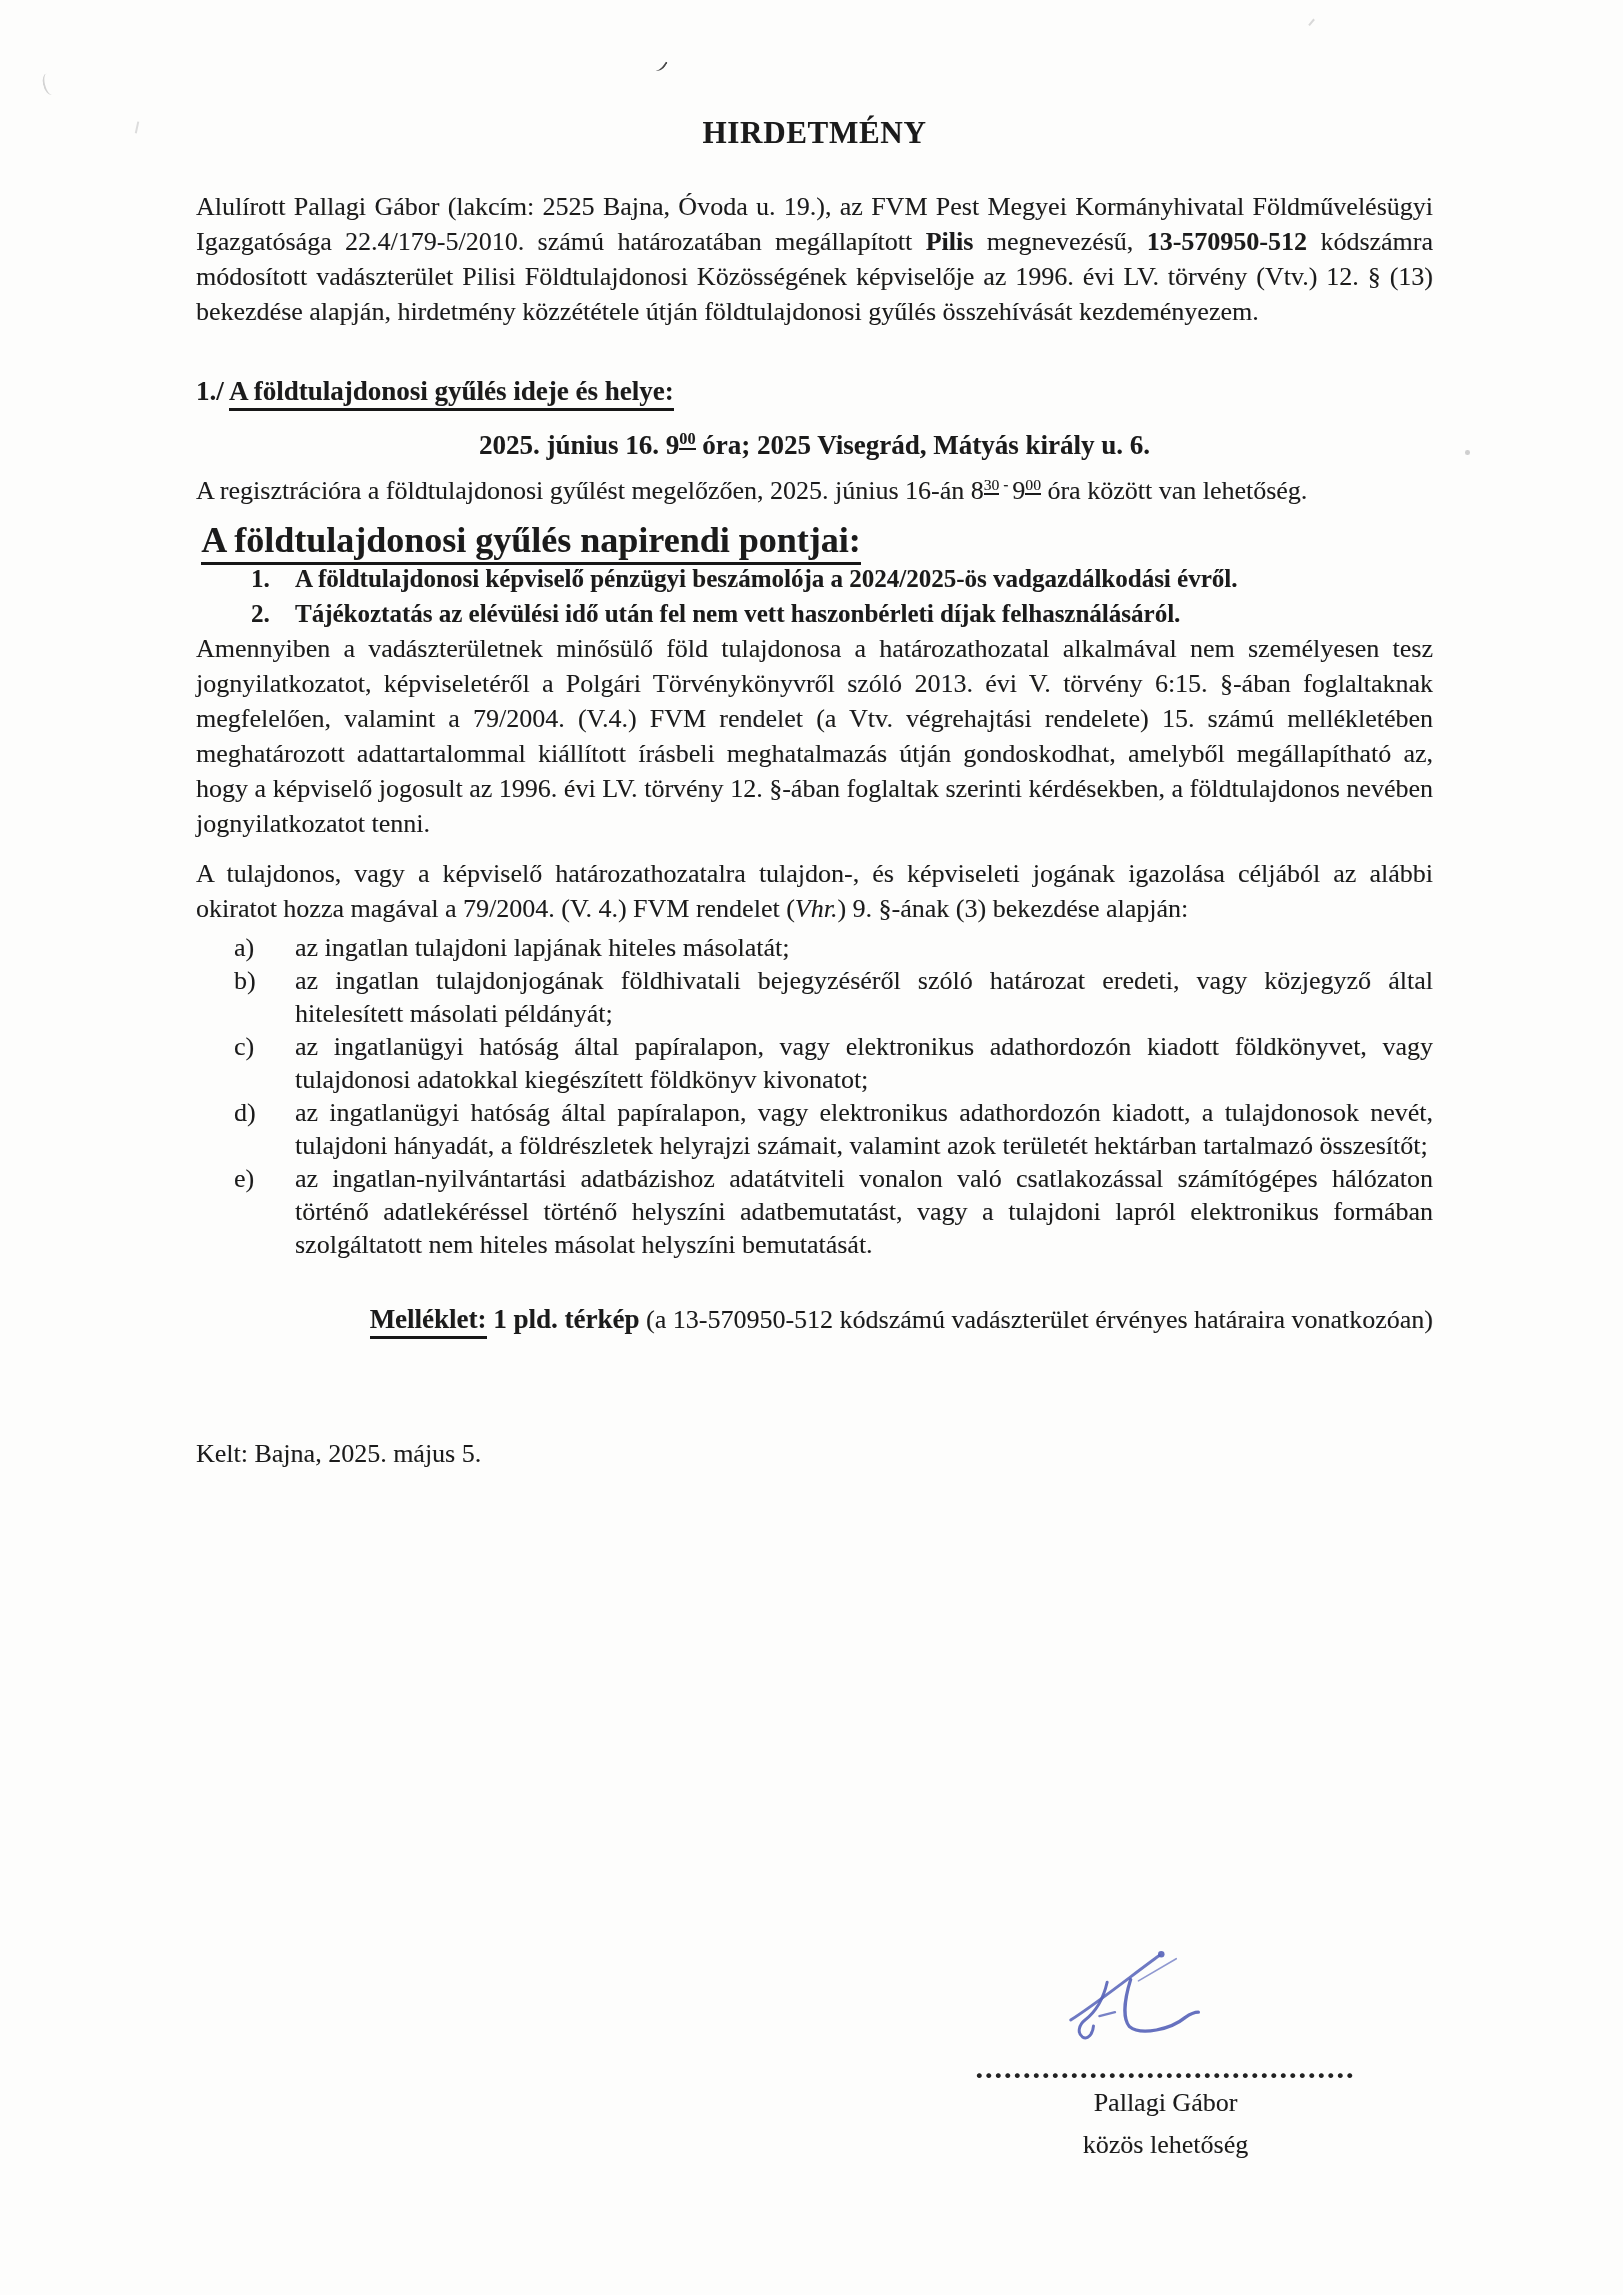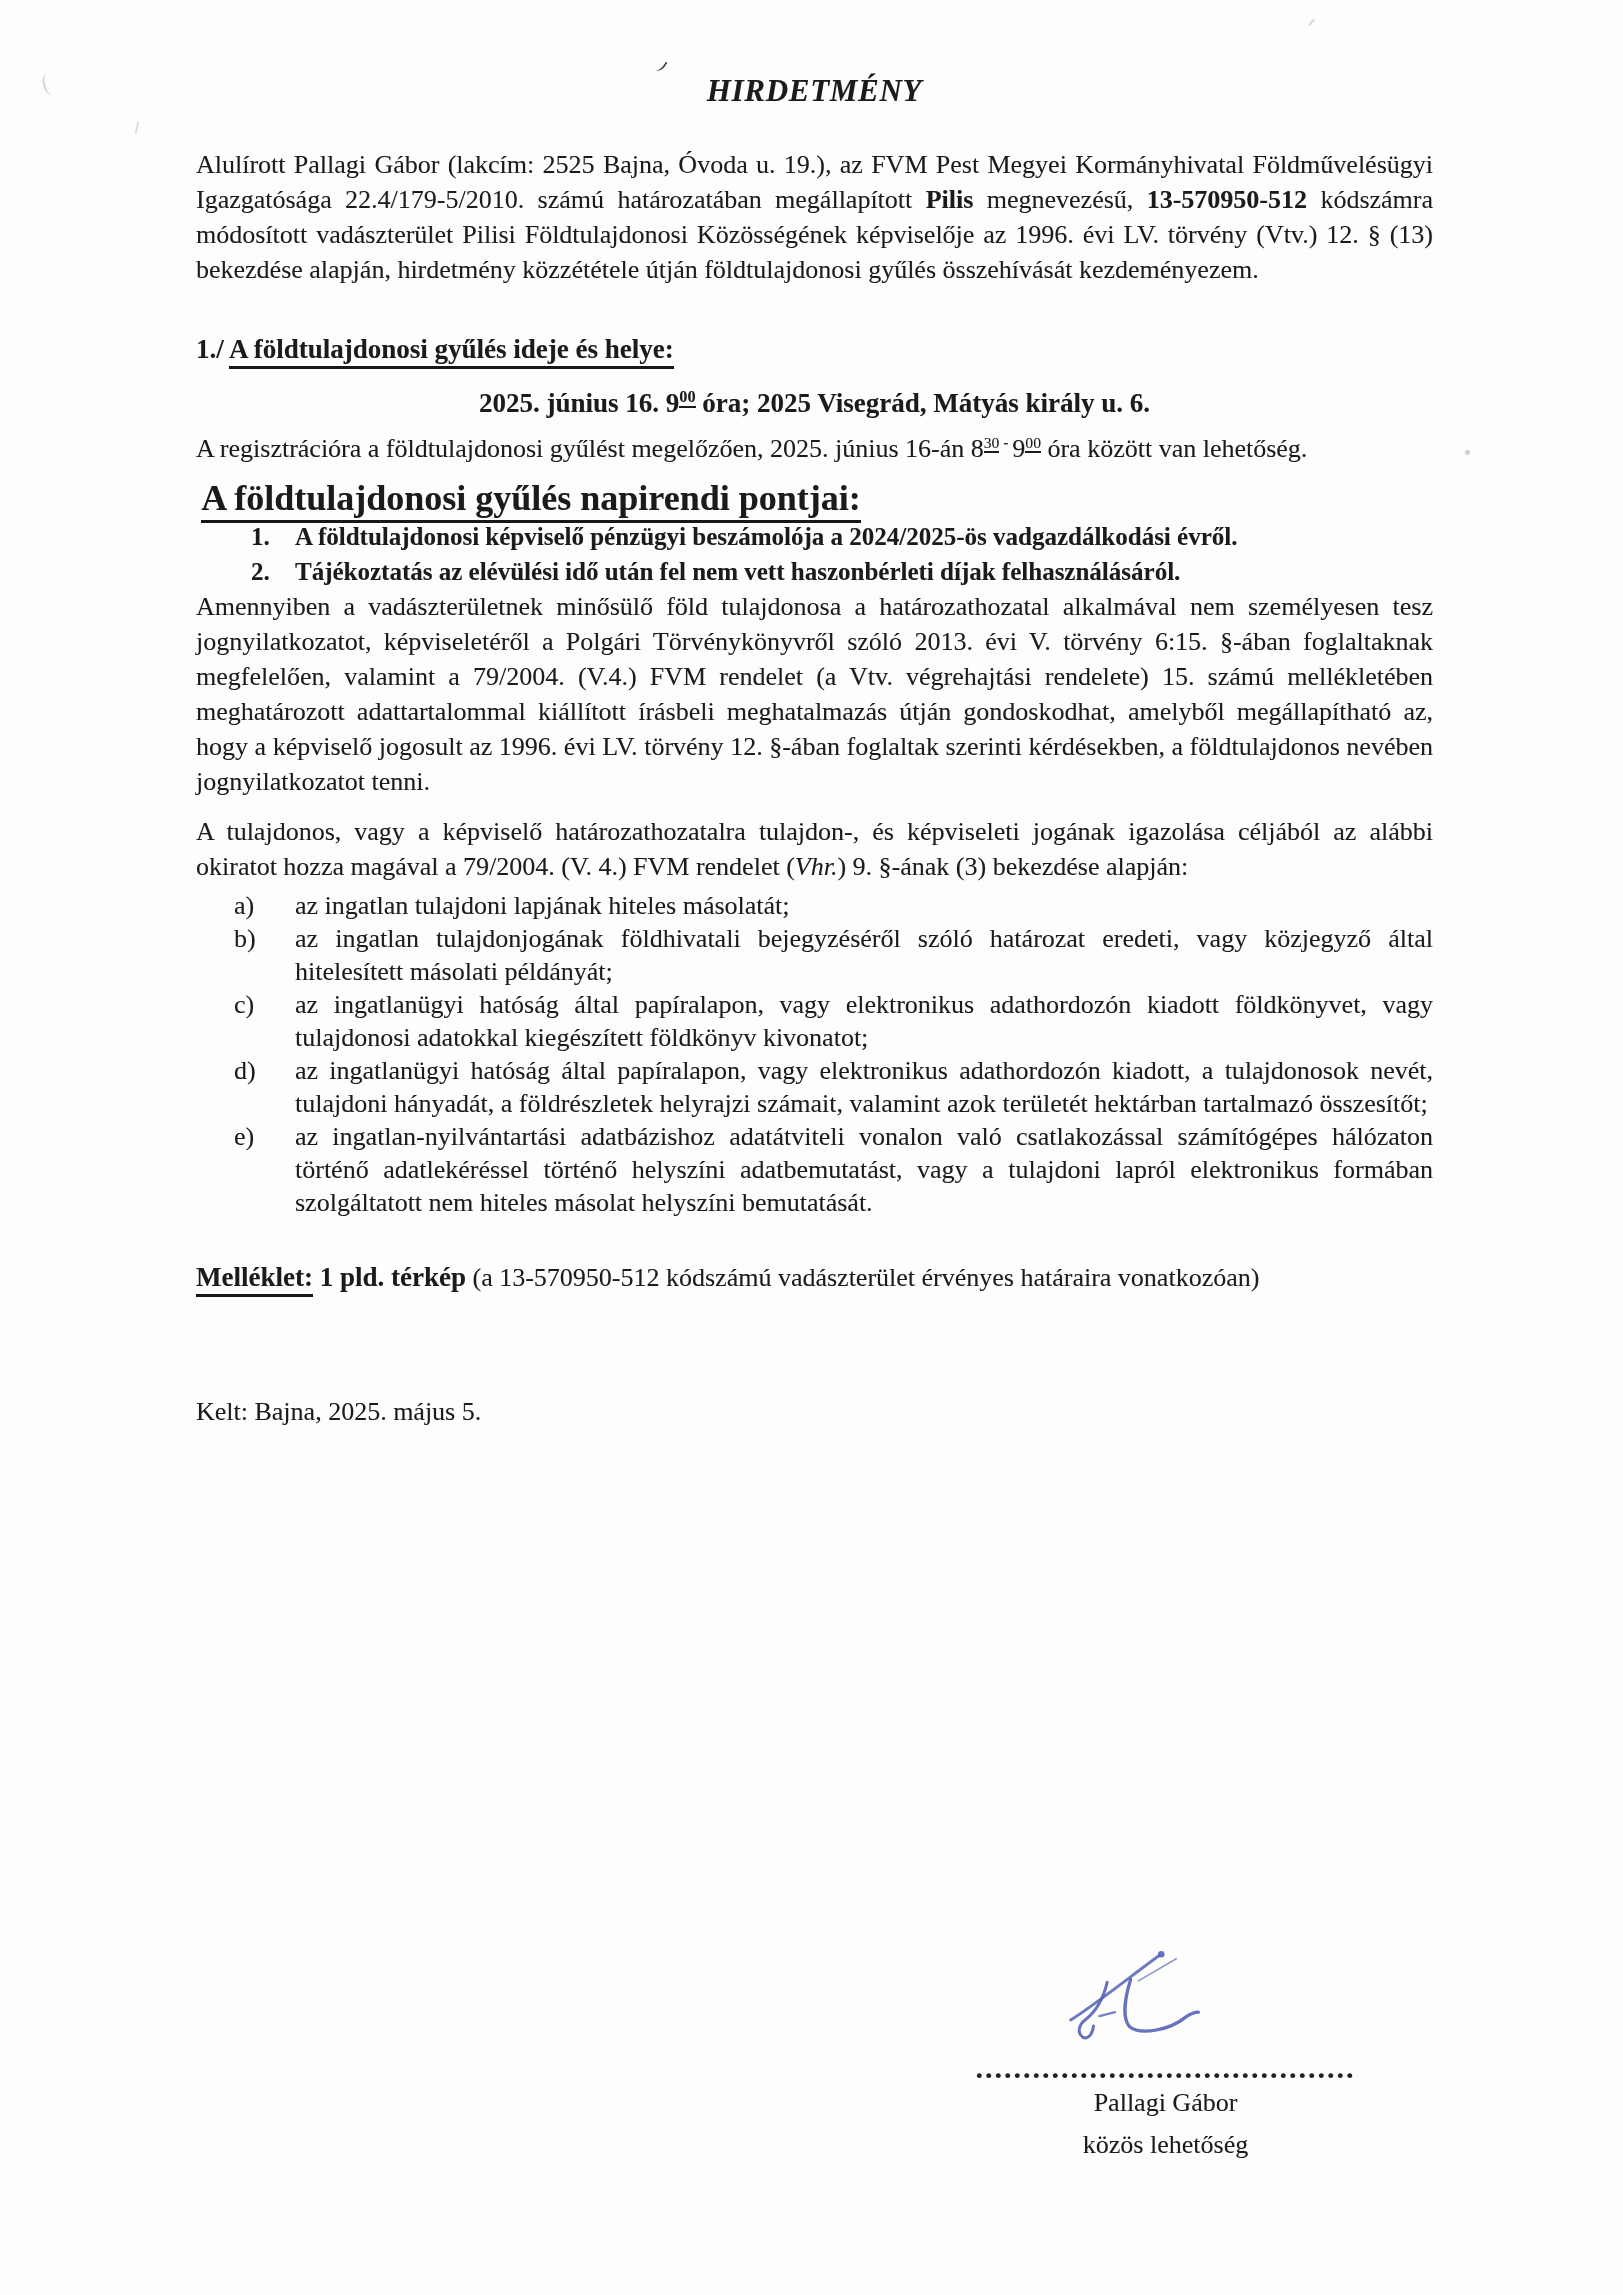--- a/index.html
+++ b/index.html
@@ -13,28 +13,27 @@
     height: 2295px;
     background: #fdfdfc;
     color: #1b1b1b;
     overflow: hidden;
     text-shadow: 0.3px 0.3px 0 rgba(20,20,20,0.25);
   }
   .content {
     margin: 0 190px 0 196px;
   }
   .title {
-    margin: 10px;
-    padding-top: 64px;
+    margin: 0;
+    padding-top: 116px;
     text-align: center;
     font-size: 31px;
     font-weight: bold;
     letter-spacing: 0.7px;
     line-height: 1.1;
-    font-style: italic;
   }
   .para {
     margin: 0;
     font-size: 26px;
     line-height: 35px;
     text-align: justify;
   }
   .intro { margin-top: 39px; }
   .heading-line {
     margin-top: 46px;
@@ -76,21 +75,21 @@
   .sec2-docs { margin-top: 15px; }
   .letter-list { margin-top: 5.2px; }
   .letter-item {
     position: relative;
     padding-left: 99px;
     font-size: 26px;
     line-height: 33px;
     text-align: justify;
   }
   .letter-marker { position: absolute; left: 38px; }
-  .attachment { margin-top: 41px; text-align: left; }
+  .attachment { margin-top: 41px; text-align: right; }
   .attachment .b { font-size: 27px; }
   .dateline { margin-top: 99px; text-align: left; }
   .b { font-weight: bold; }
   .i { font-style: italic; }
   .u { text-decoration: underline; }
   .sup {
     vertical-align: super;
     font-size: 0.60em;
     line-height: 0;
   }

